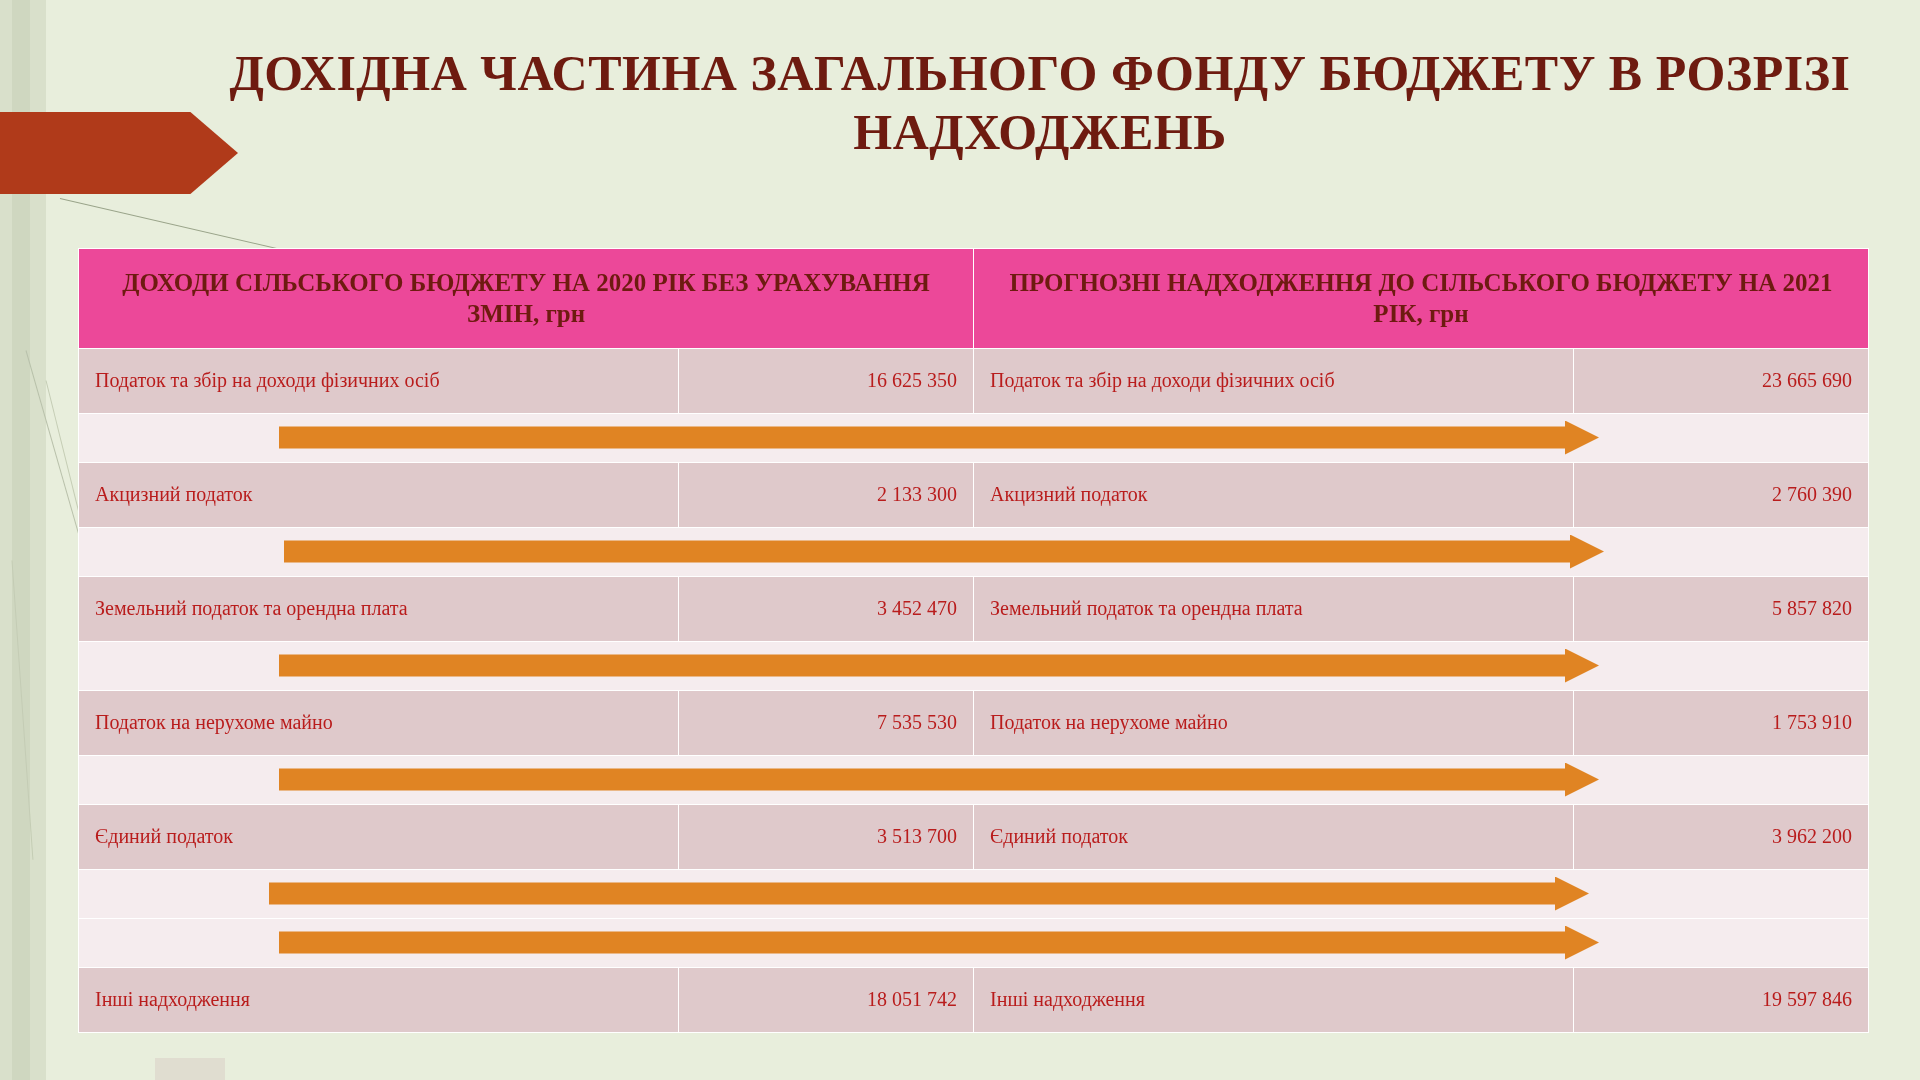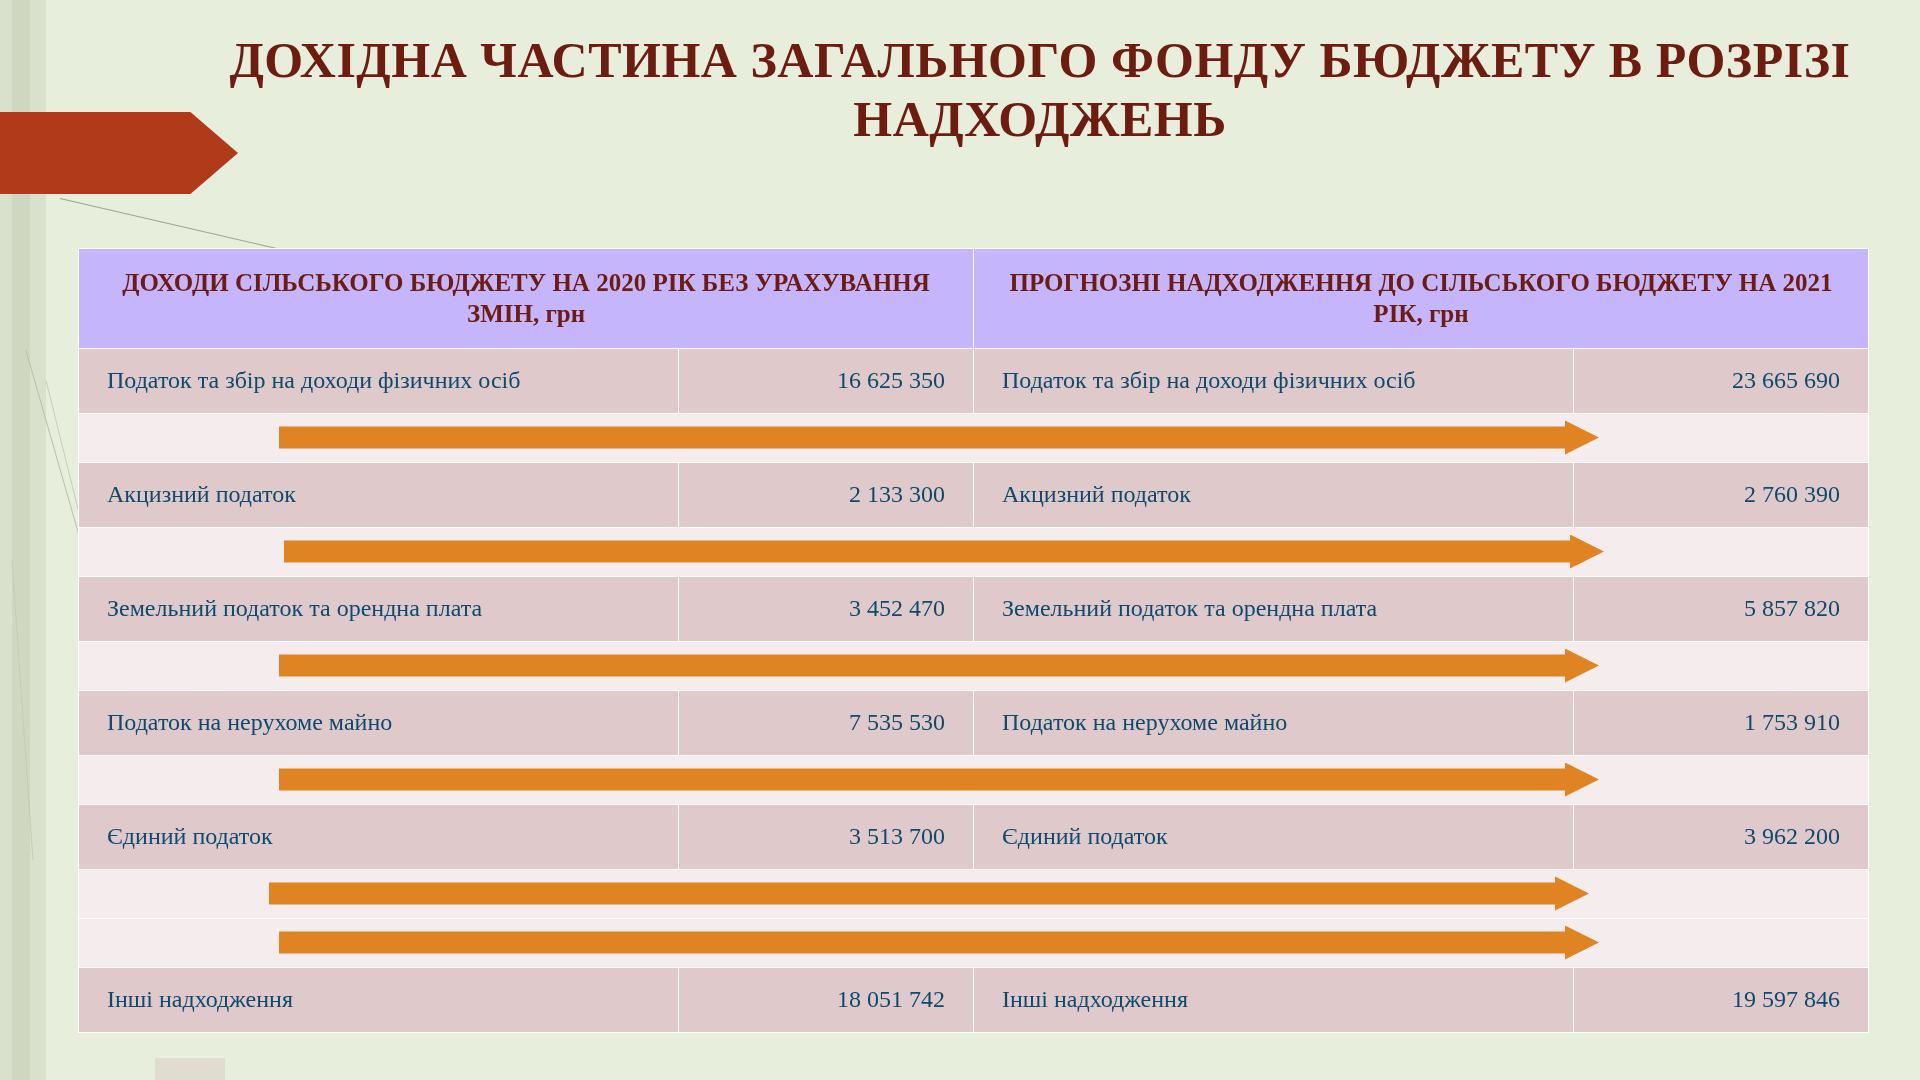--- a/index.html
+++ b/index.html
@@ -65,21 +65,21 @@
     width: 300px; height: 1px;
     background: #c4ccb4;
     transform: rotate(86deg);
     transform-origin: left center;
   }
 
   
   .title {
     position: absolute;
     left: 190px;
-    top: 31px;
+    top: 44px;
     width: 1700px;
     text-align: center;
     color: #6e1b10;
     font-weight: bold;
     font-size: 50px;
     line-height: 1.18;
     letter-spacing: 0.5px;
   }
 
   
@@ -93,35 +93,35 @@
     border-collapse: collapse;
     width: 1790px;
     table-layout: fixed;
   }
   table.budget col.c1 { width: 600px; }
   table.budget col.c2 { width: 295px; }
   table.budget col.c3 { width: 600px; }
   table.budget col.c4 { width: 295px; }
 
   th.head {
-    background: #c4b5fd;
+    background: #ec4899;
     color: #6e1b10;
     font-weight: bold;
     font-size: 25px;
     line-height: 1.25;
     padding: 18px 14px;
     text-align: center;
     vertical-align: middle;
     border: 1px solid #ffffff;
   }
   td.cell {
     background: #dfc9cb;
-    color: #0c4a6e;
-    font-size: 24px;
-    padding: 10px 28px;
+    color: #b91c1c;
+    font-size: 20px;
+    padding: 10px 16px;
     border: 1px solid #ffffff;
     height: 44px;
     white-space: nowrap;
     overflow: hidden;
   }
   td.cell.num {
     text-align: right;
   }
   tr.spacer td {
     background: #f5ecee;

